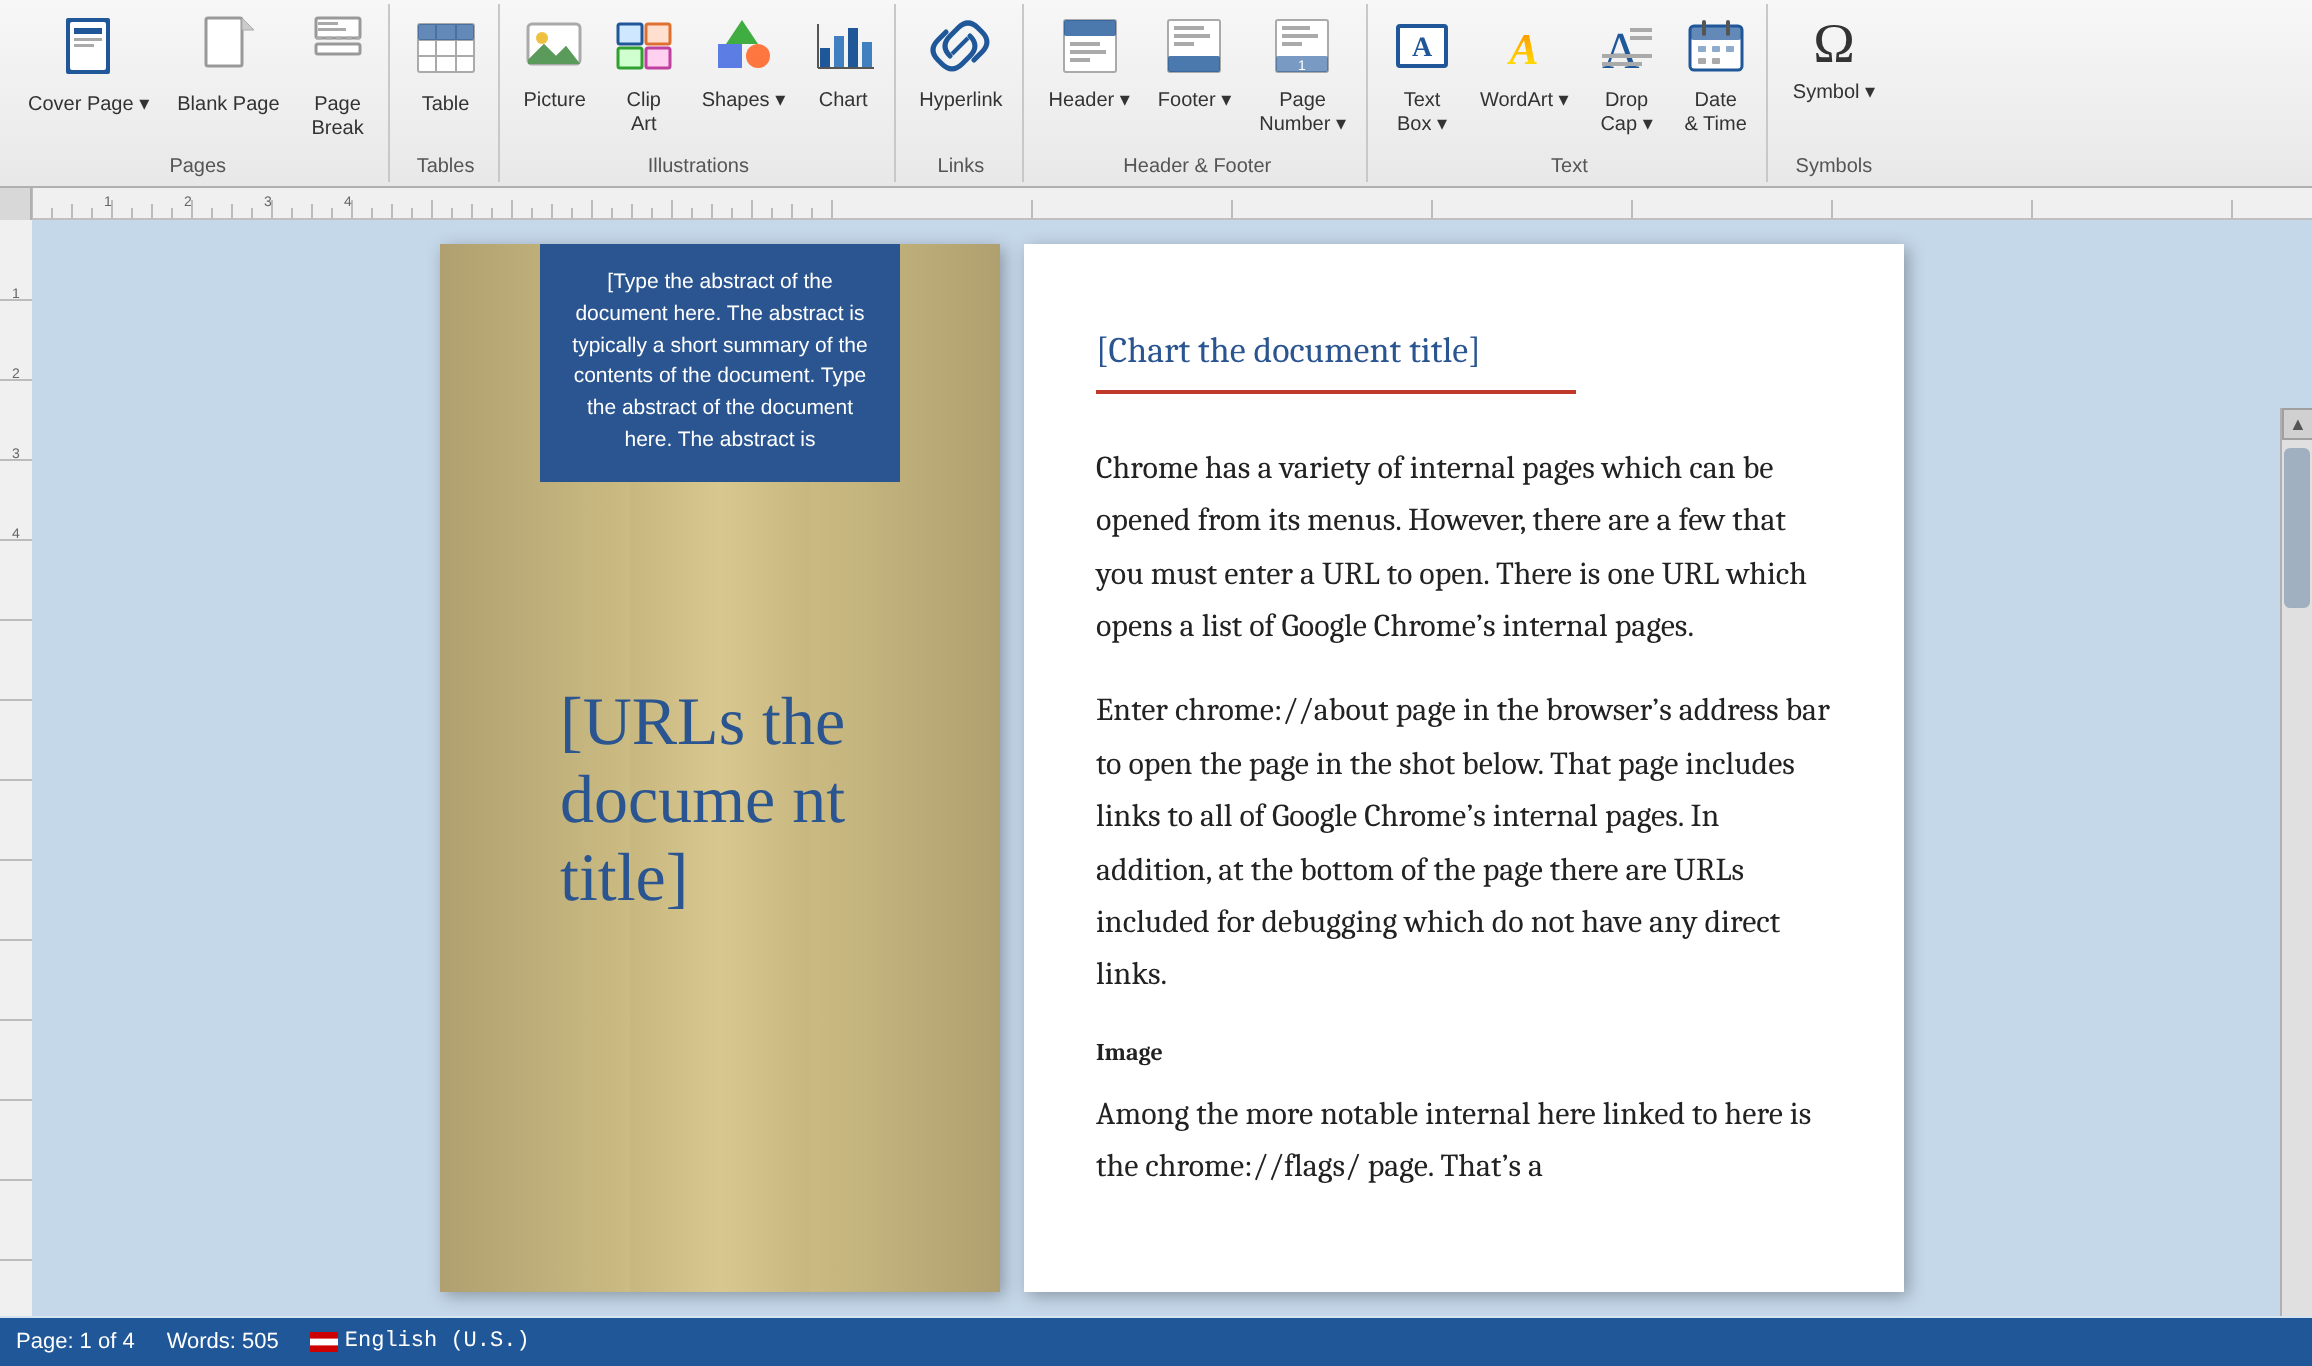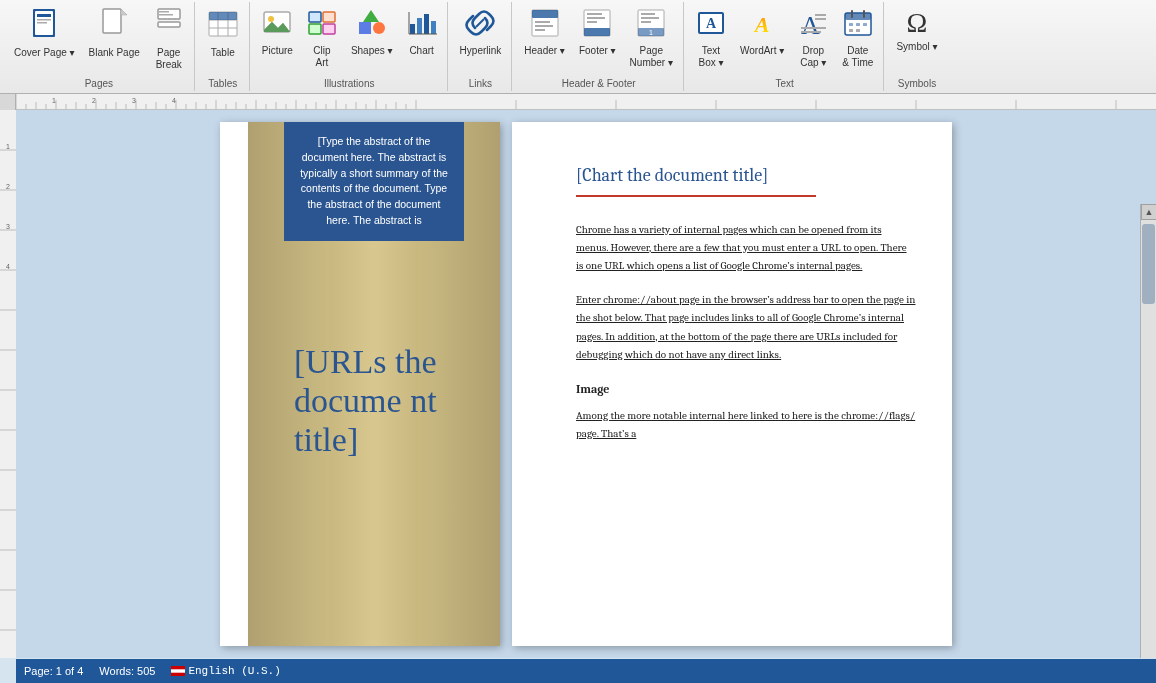--- a/index.html
+++ b/index.html
@@ -61,21 +61,20 @@
       margin-bottom: 2px;
       color: #1f5799;
     }
     .ribbon-btn-label { font-size: 10px; white-space: nowrap; color: #333; }
 
     
     .doc-page {
       background: white;
       box-shadow: 2px 2px 8px rgba(0,0,0,0.3);
       position: relative;
-      padding-left: 28px;
     }
     .page-left {
       width: 280px;
       height: 100%;
       overflow: hidden;
     }
     .page-right {
       width: 440px;
       height: 100%;
       overflow: hidden;
@@ -141,23 +140,22 @@
       margin-bottom: 4px;
     }
     .doc-title-underline {
       border: none;
       border-bottom: 2px solid #c0392b;
       margin-bottom: 24px;
       width: 240px;
     }
     .doc-para {
       margin-bottom: 16px;
-      font-size: 11px;
+      font-size: 16px;
       line-height: 1.65;
-      text-decoration: underline;
     }
     .doc-heading {
       font-family: 'Cambria', Georgia, serif;
       font-size: 12px;
       font-weight: 700;
       margin-bottom: 8px;
       color: #222;
     }
 
     
@@ -165,21 +163,21 @@
       height: 24px;
       background: #1f5799;
       display: flex;
       align-items: center;
       padding: 0 8px;
       gap: 16px;
       color: white;
       font-size: 11px;
       position: absolute;
       bottom: 0;
-      left: 16px;
+      left: 0;
       right: 0;
     }
     .status-item { color: white; font-size: 11px; white-space: nowrap; }
 
     
     .outer { position: relative; width: 1156px; height: 683px; overflow: hidden; }
 
     
     .outer-scrollbar {
       position: absolute;

